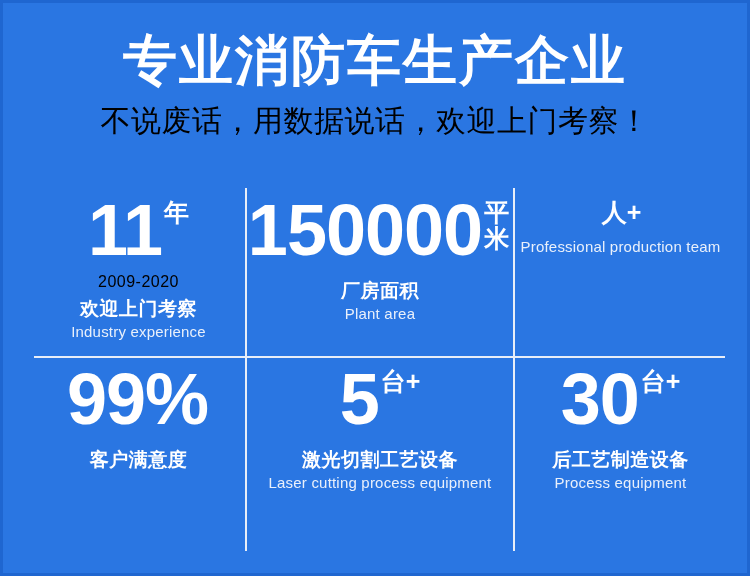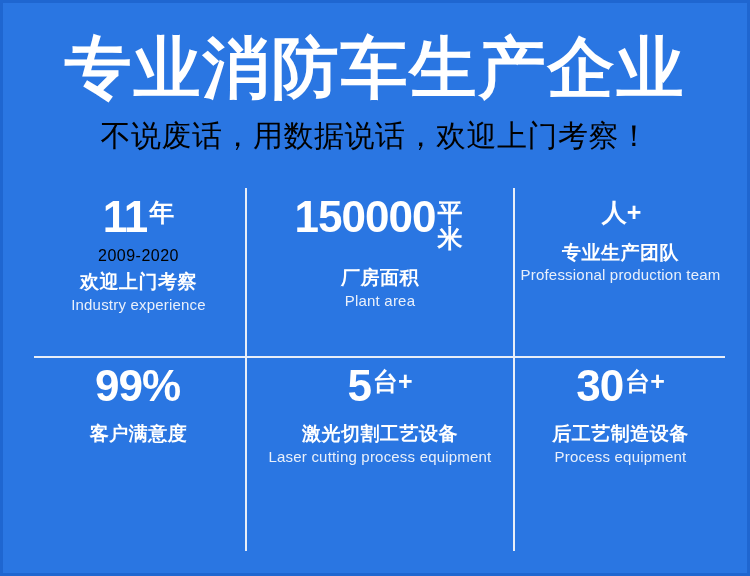--- a/index.html
+++ b/index.html
@@ -29,21 +29,21 @@
   #header {
     position: absolute;
     top: 0;
     left: 0;
     width: 100%;
     text-align: center;
   }
   #main-title {
     margin: 0;
     padding-top: 26px;
-    font-size: 67px;
+    font-size: 54px;
     line-height: 1.16;
     font-weight: 700;
     letter-spacing: 2px;
     color: #ffffff;
     white-space: nowrap;
   }
   #sub-title {
     margin: 0;
     padding-top: 10px;
     font-size: 30px;
@@ -79,21 +79,21 @@
   .stat-cell.row-two {
   }
 
   .stat-value {
     display: flex;
     align-items: flex-start;
     justify-content: center;
     line-height: 1;
   }
   .stat-number {
-    font-size: 44px;
+    font-size: 72px;
     font-weight: 700;
     letter-spacing: -1px;
     line-height: 0.95;
     color: #ffffff;
   }
   .stat-unit {
     font-size: 25px;
     font-weight: 700;
     line-height: 1.02;
     padding-top: 4px;
@@ -178,21 +178,20 @@
       <div class="stat-range"></div>
       <div class="stat-label-cn">厂房面积</div>
       <div class="stat-label-en">Plant area</div>
     </div>
 
     <div class="stat-cell">
       <div class="stat-value">
         <span class="stat-unit">人+</span>
       </div>
       <div class="stat-range"></div>
-      <div class="stat-label-cn">专业生产团队</div>
       <div class="stat-label-en">Professional production team</div>
     </div>
 
     <div class="stat-cell row-two">
       <div class="stat-value">
         <span class="stat-number">99%</span>
         <span class="stat-unit"></span>
       </div>
       <div class="stat-range"></div>
       <div class="stat-label-cn">客户满意度</div>

